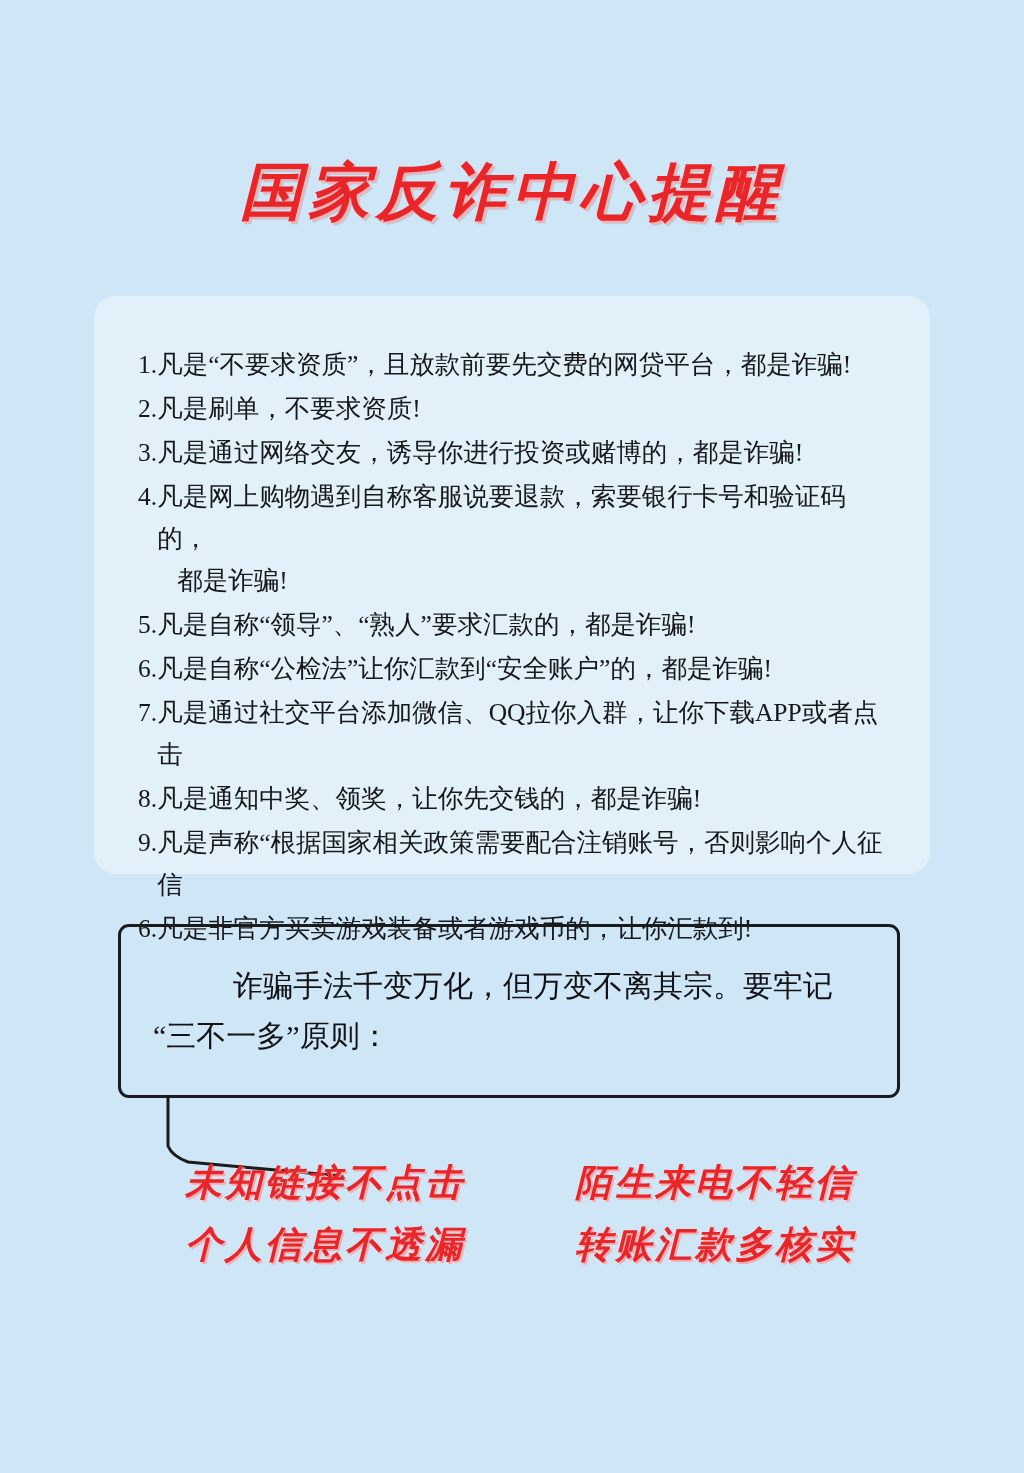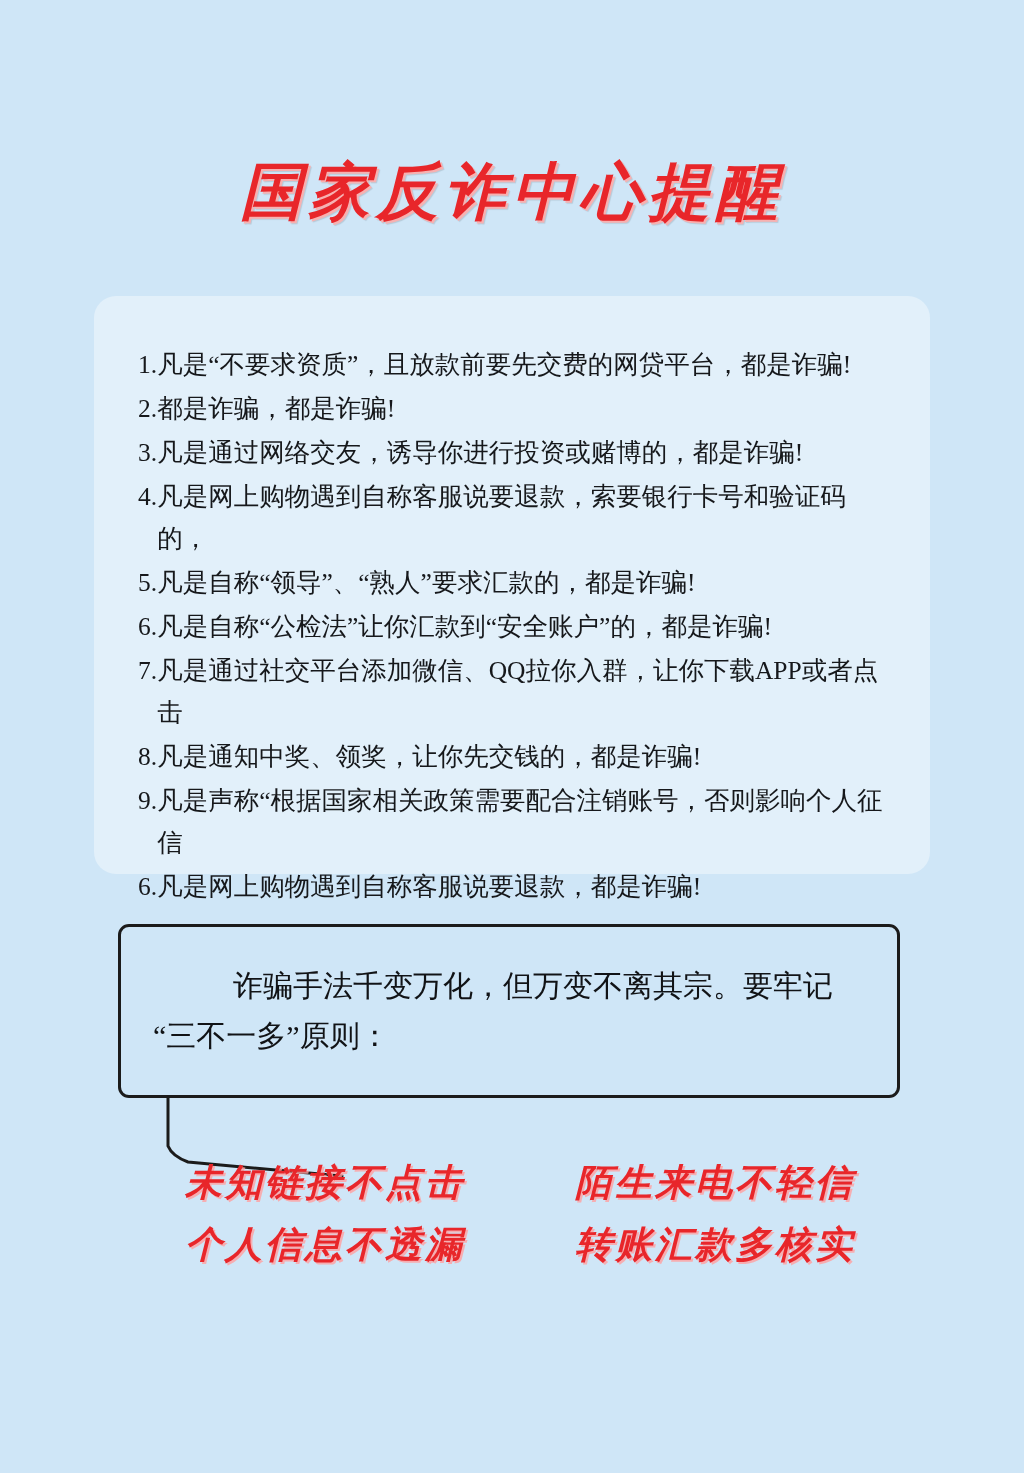--- a/index.html
+++ b/index.html
@@ -147,32 +147,33 @@
   <div class="card">
     <ul class="list">
 
       <li>
         <span class="num">1.</span>
         <span class="txt">凡是“不要求资质”，且放款前要先交费的网贷平台，都是诈骗!</span>
       </li>
 
       <li>
         <span class="num">2.</span>
-        <span class="txt">都是诈骗，都是诈骗!</span>
+        <span class="txt">凡是刷单，不要求资质!</span>
       </li>
 
       <li>
         <span class="num">3.</span>
         <span class="txt">凡是通过网络交友，诱导你进行投资或赌博的，都是诈骗!</span>
       </li>
 
       <li>
         <span class="num">4.</span>
         <span class="txt">
           <span>凡是网上购物遇到自称客服说要退款，索要银行卡号和验证码的，</span>
+          <span class="cont">都是诈骗!</span>
         </span>
       </li>
 
       <li>
         <span class="num">5.</span>
         <span class="txt">凡是自称“领导”、“熟人”要求汇款的，都是诈骗!</span>
       </li>
 
       <li>
         <span class="num">6.</span>
@@ -193,21 +194,21 @@
 
       <li>
         <span class="num">9.</span>
         <span class="txt">
           <span>凡是声称“根据国家相关政策需要配合注销账号，否则影响个人征信</span>
         </span>
       </li>
 
       <li>
         <span class="num">6.</span>
-        <span class="txt">凡是网上购物遇到自称客服说要退款，都是诈骗!</span>
+        <span class="txt">凡是非官方买卖游戏装备或者游戏币的，让你汇款到!</span>
       </li>
 
     </ul>
   </div>
 
   <div class="bubble-wrap">
     <div class="bubble">
       <span class="line1">诈骗手法千变万化，但万变不离其宗。要牢记</span>
       <span class="line2">“三不一多”原则：</span>
     </div>

